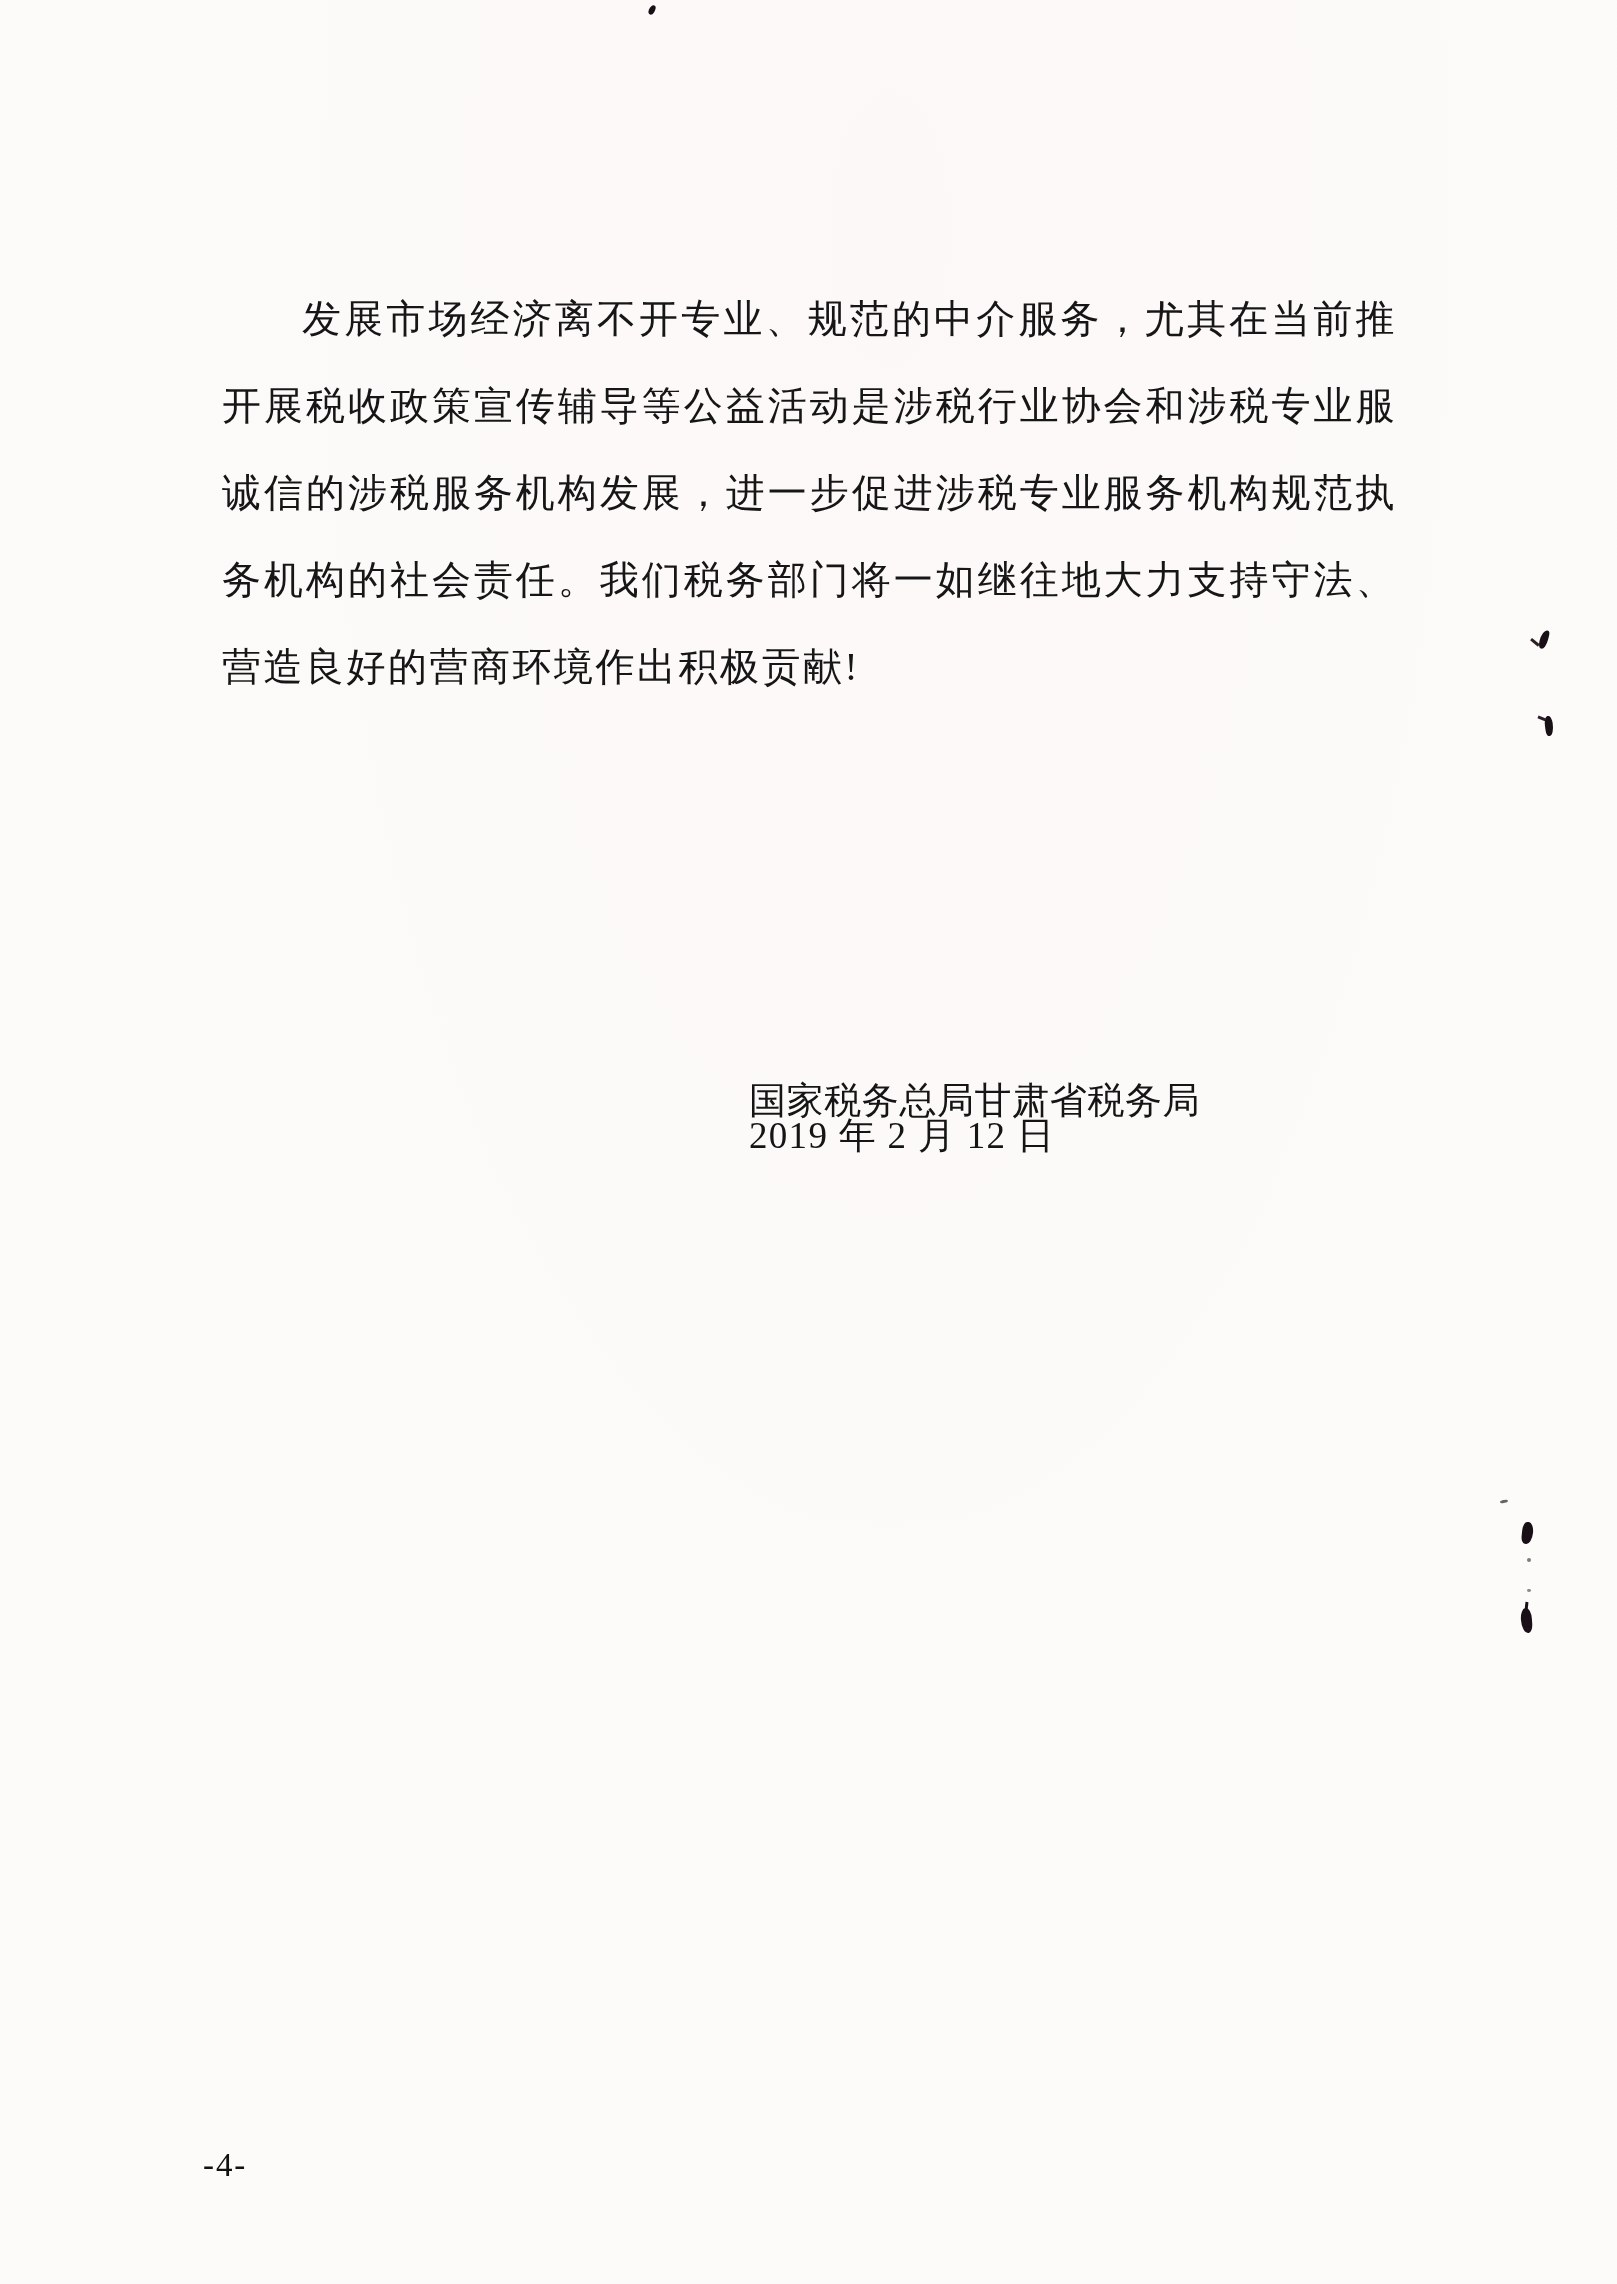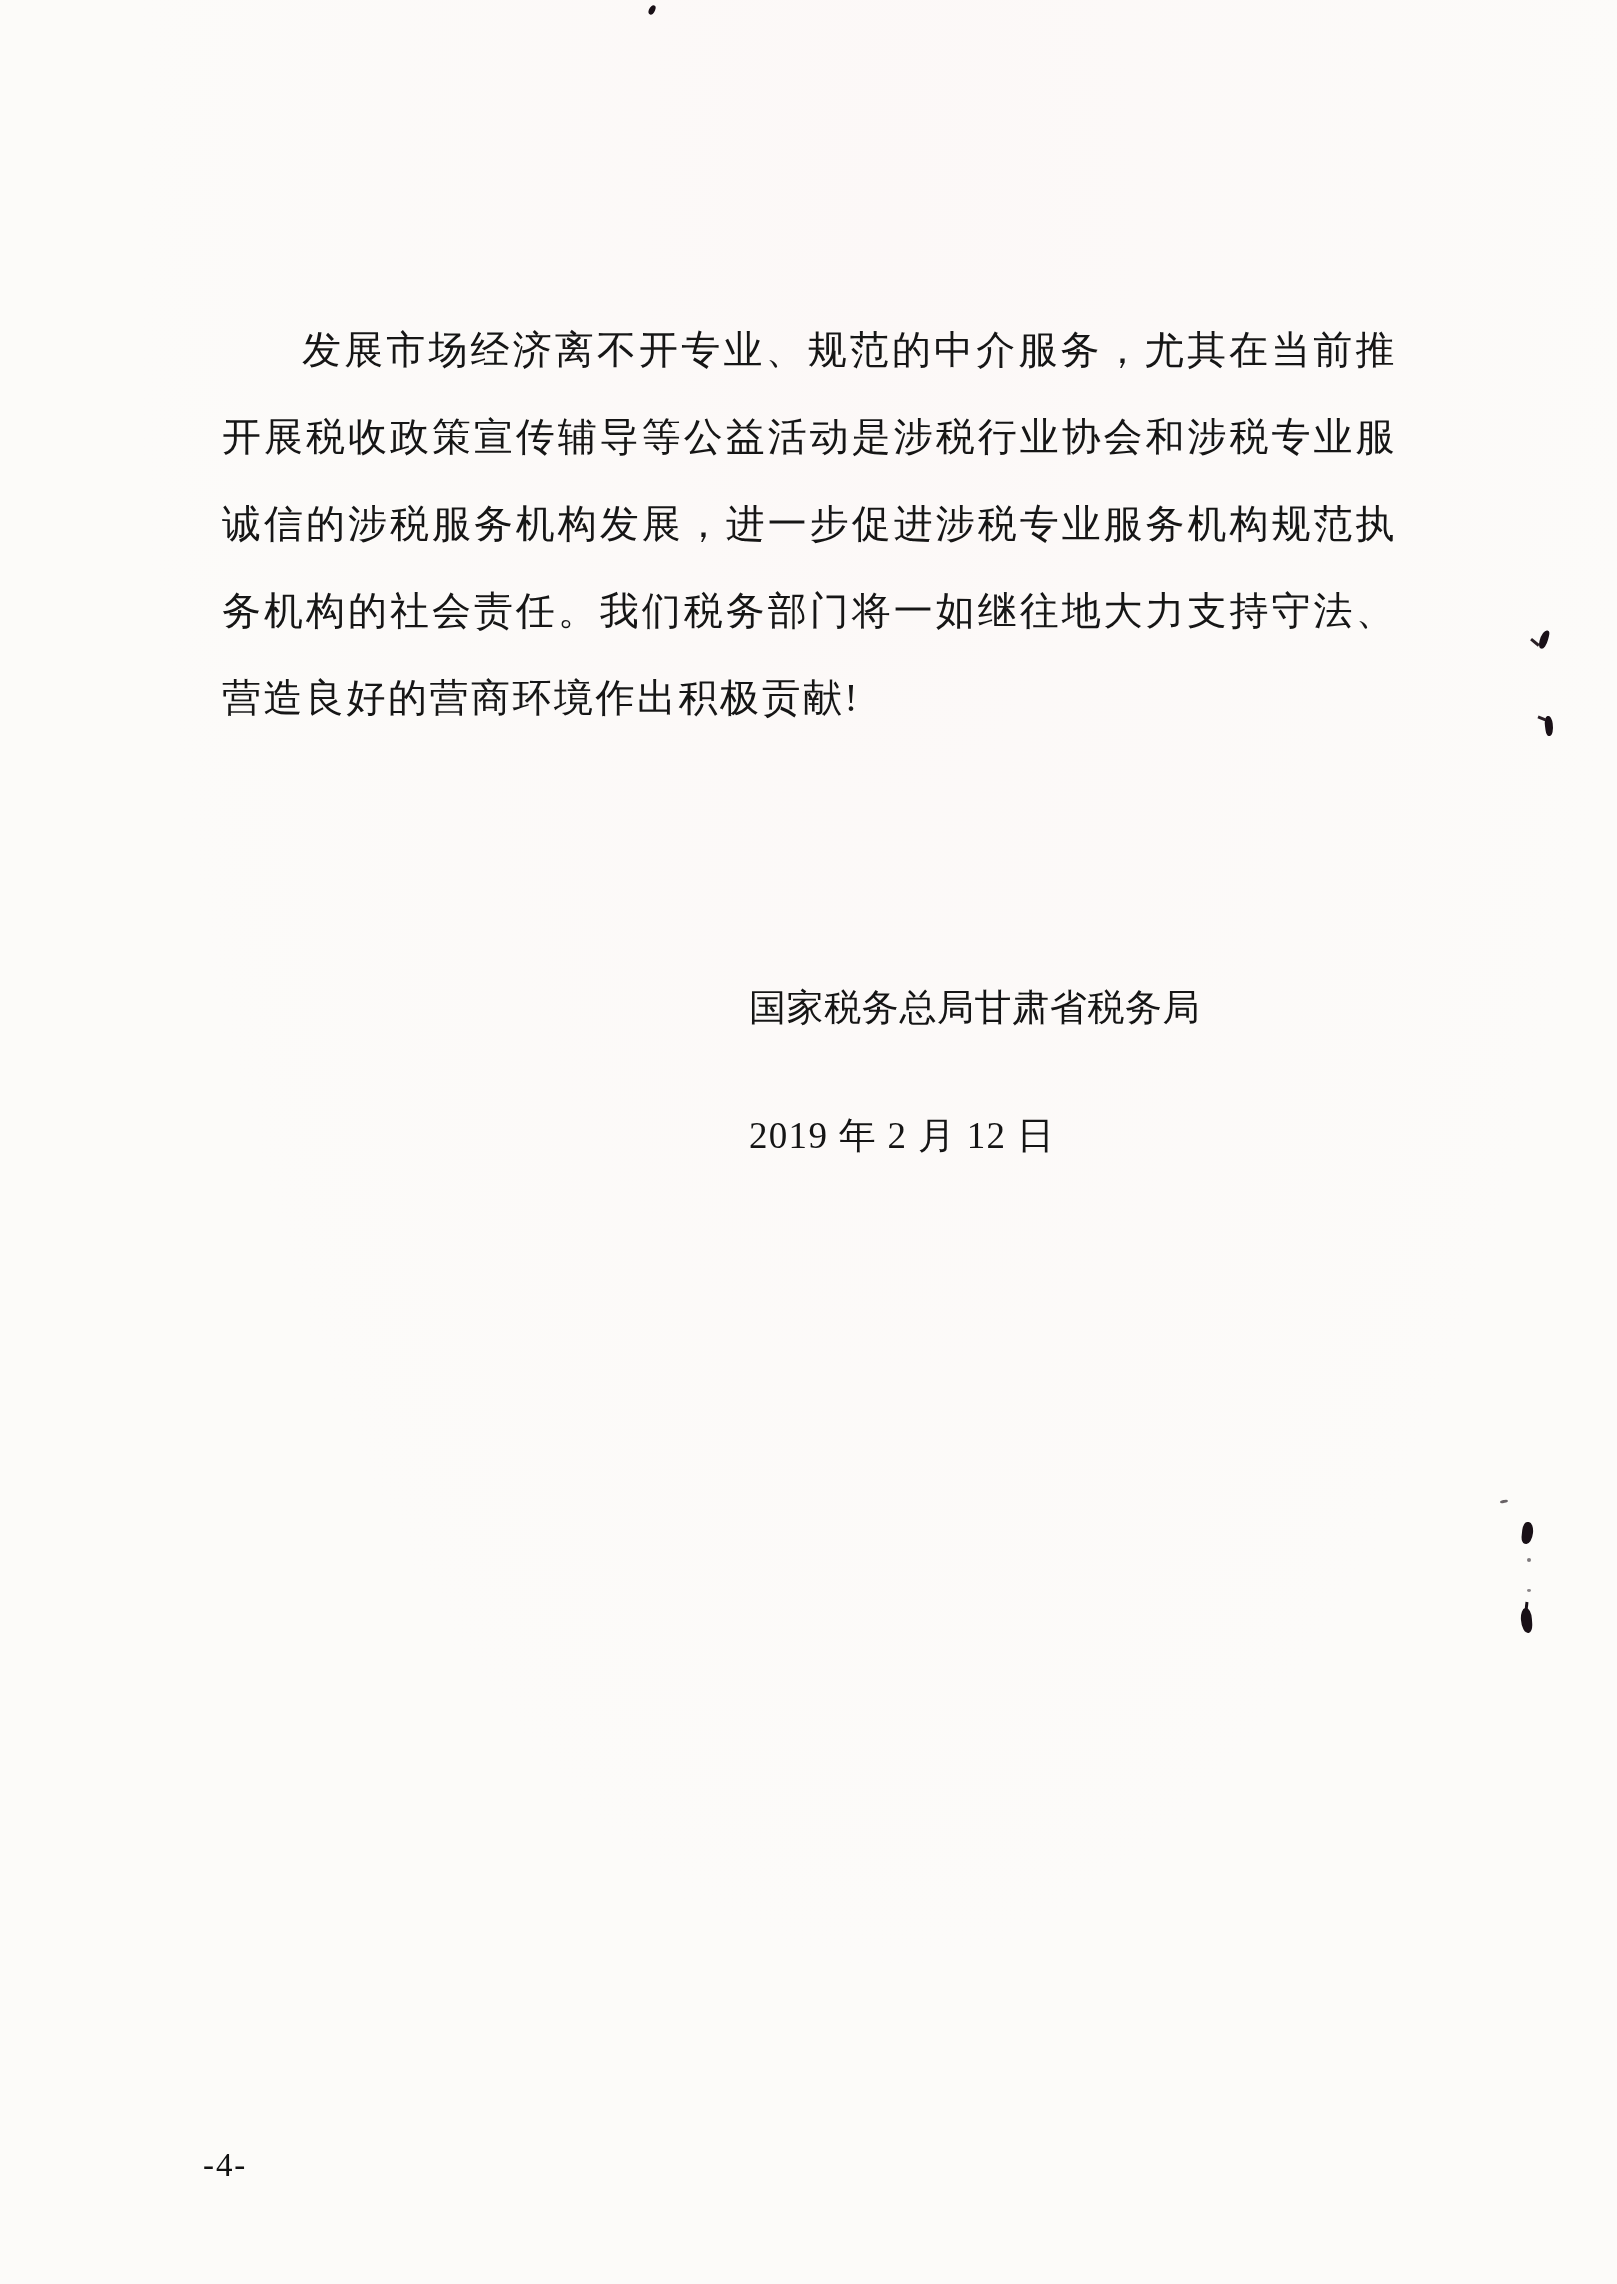--- a/index.html
+++ b/index.html
@@ -16,21 +16,21 @@
       #fcfbf9;
     overflow: hidden;
     font-family: "Liberation Serif", "DejaVu Serif", serif;
     color: #1a1a1a;
   }
 
   
   .body-text {
     position: absolute;
     left: 222px;
-    top: 306px;
+    top: 275px;
     width: 1175px;
   }
   .line {
     font-size: 39px;
     line-height: 87px;
     height: 87px;
     letter-spacing: 2.5px;
     text-align: justify;
     text-align-last: justify;
     white-space: nowrap;
@@ -40,21 +40,21 @@
     text-indent: 80px;
   }
   .line.last {
     text-align-last: left;
   }
 
   
   .signature {
     position: absolute;
     left: 749px;
-    top: 979px;
+    top: 1072px;
     width: 442px;
     font-size: 37px;
     line-height: 57px;
     letter-spacing: 0.6px;
     text-align: right;
     white-space: nowrap;
     color: #151515;
   }
   .date {
     position: absolute;

